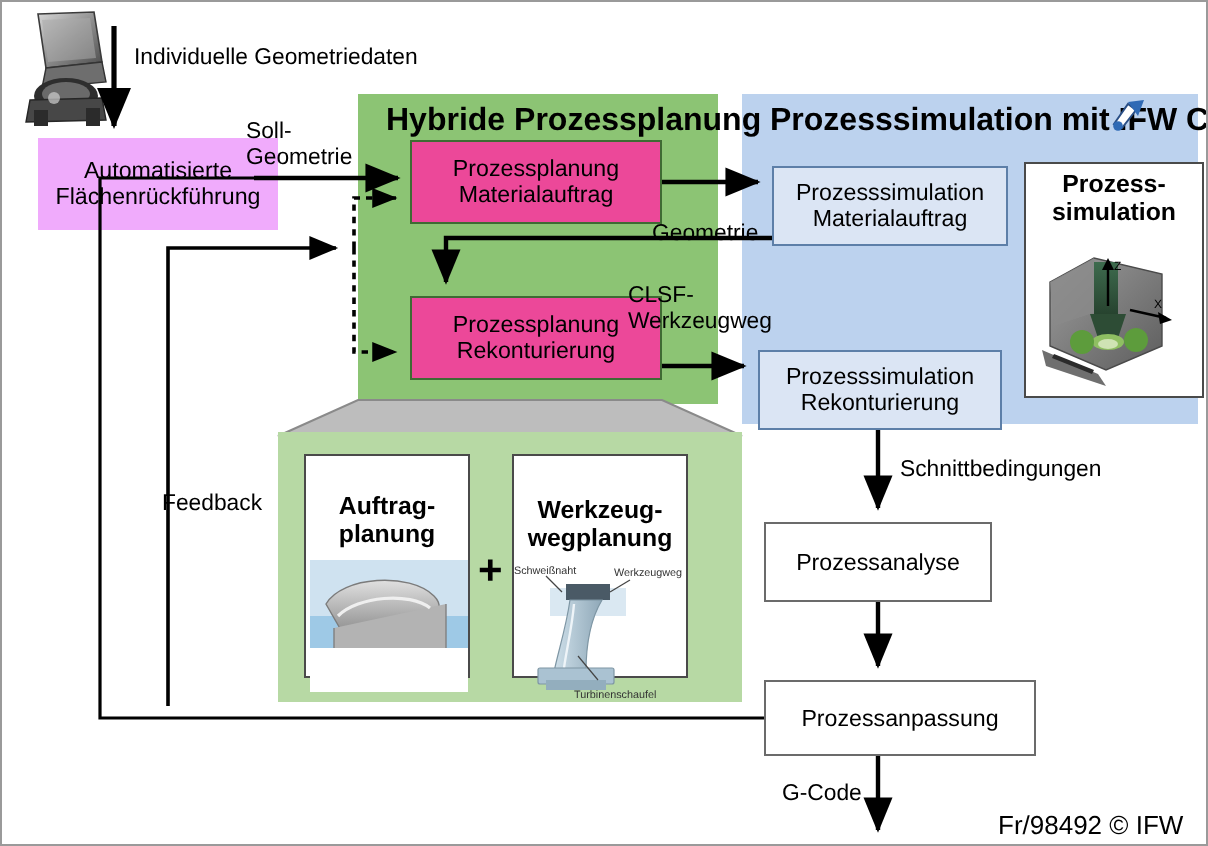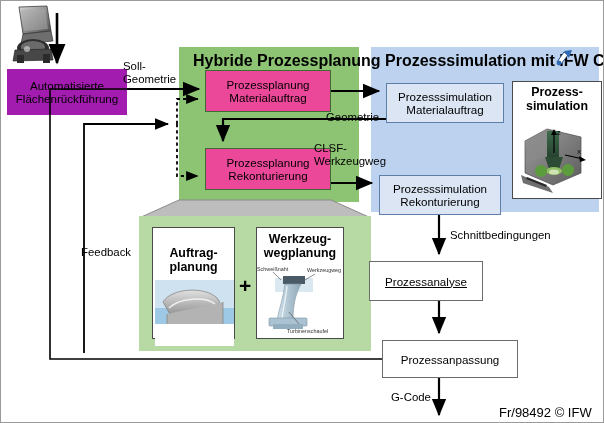--- a/index.html
+++ b/index.html
@@ -12,21 +12,21 @@
   .panel-green{background:#8cc474;}
   .panel-blue{background:#bcd2ee;}
   .panel-lightgreen{background:#b7d9a4;}
 
   
   .box{display:flex;align-items:center;justify-content:center;text-align:center;
        line-height:1.12;background:#fff;}
   .box-green{border:1.6px solid #3f6b33;background:#ec4899;color:#000;font-size:11.6px;}
   .box-blue{border:1.4px solid #5d7fa8;background:#dbe5f4;color:#000;font-size:11.6px;}
   .box-white{border:1.4px solid #6b6b6b;background:#fff;color:#000;font-size:11.6px;}
-  .box-gray{border:0;background:#a21caf;color:#000;font-size:11.6px;}
+  .box-gray{border:0;background:#f0abfc;color:#000;font-size:11.6px;margin-left:12px;}
 
   
   .lbl{position:absolute;font-size:11.4px;color:#000;line-height:1.13;white-space:pre;}
   .hdr{position:absolute;font-size:16px;font-weight:bold;color:#000;white-space:nowrap;}
   .card-title{font-size:12.4px;font-weight:bold;line-height:1.1;text-align:center;}
 
   
   .thumbcard{background:#fff;border:1.3px solid #4a4a4a;}
   .plusSign{position:absolute;font-size:21px;font-weight:bold;color:#000;}
 
@@ -151,21 +151,21 @@
       <path d="M10,24 C18,10 52,8 64,20 C72,28 60,36 46,34 C32,32 26,40 18,38 Z" fill="url(#og1)" stroke="#7b7b7b" stroke-width="0.7"></path>
       <path d="M14,36 L14,58 C30,66 58,62 70,52 L70,24" fill="#b3b3b3" stroke="#808080" stroke-width="0.7"></path>
       <path d="M16,30 C26,20 52,18 62,26" fill="none" stroke="#efefef" stroke-width="1.6"></path>
       <rect x="2" y="46" width="79" height="22" fill="#ffffff"></rect>
     </svg>
   </div>
 
   <div class="plusSign" style="left:238px;top:273px;">+</div>
 
   <div class="abs thumbcard" style="left:255px;top:226px;width:88px;height:112px;">
-    <div class="card-title" style="white-space:pre-line;margin-top:5px;">Werkzeug-
+    <div class="card-title" style="white-space:pre-line;margin-top:21px;">Werkzeug-
 wegplanung</div>
     <svg style="width:88px;height:74px;margin-top:2px;">
       <defs>
         <linearGradient id="bg1" x1="0" y1="0" x2="1" y2="0">
           <stop offset="0" stop-color="#cfe0ea"></stop>
             <stop offset="1" stop-color="#8fa8b8"></stop>
         </linearGradient>
       </defs>
       <rect x="18" y="16" width="38" height="14" fill="#bcd6e8" opacity="0.55"></rect>
       <rect x="26" y="14" width="22" height="8" fill="#4a5a66"></rect>
@@ -175,21 +175,21 @@
       <rect x="16" y="62" width="30" height="5" fill="#93aebe"></rect>
       <line x1="24" y1="18" x2="16" y2="10" stroke="#444" stroke-width="0.6"></line>
       <text x="0" y="9" font-size="5.4" fill="#333" font-family="Liberation Sans">Schweißnaht</text>
       <line x1="48" y1="18" x2="58" y2="12" stroke="#444" stroke-width="0.6"></line>
       <text x="50" y="10" font-size="5.4" fill="#333" font-family="Liberation Sans">Werkzeugweg</text>
       <line x1="32" y1="50" x2="42" y2="62" stroke="#444" stroke-width="0.6"></line>
       <text x="30" y="71" font-size="5.4" fill="#333" font-family="Liberation Sans">Turbinenschaufel</text>
     </svg>
   </div>
 
-  <div class="abs box box-white" style="left:368px;top:260px;width:114px;height:40px;text-decoration:underline;">
+  <div class="abs box box-white" style="left:381px;top:260px;width:114px;height:40px;">
     <span>Prozessanalyse</span>
   </div>
 
   <div class="abs box box-white" style="left:381px;top:339px;width:136px;height:38px;">
     <span>Prozessanpassung</span>
   </div>
 
   <svg class="abs" style="left:0;top:0;width:604px;height:423px;">
     <defs>
       <marker id="ah" markerWidth="9" markerHeight="9" refX="7.4" refY="3.6" orient="auto">
@@ -219,20 +219,21 @@
     <path d="M381,358 L49,358 L49,88 L128,88" fill="none" stroke="#000" stroke-width="1.6"></path>
     <path d="M128,88 L170,88 L170,88" fill="none" stroke="#000" stroke-width="1.6"></path>
     <path d="M128,88 L128,88" fill="none" stroke="#000" stroke-width="1.6"></path>
 
     <path d="M83,352 L83,123 L167,123" fill="none" stroke="#000" stroke-width="1.8" marker-end="url(#ah)"></path>
 
     <path d="M176,123 L176,175 L197,175" fill="none" stroke="#000" stroke-width="1.8" stroke-dasharray="3.2,3" marker-end="url(#ahs)"></path>
     <path d="M176,123 L176,98 L197,98" fill="none" stroke="#000" stroke-width="1.8" stroke-dasharray="3.2,3" marker-end="url(#ahs)"></path>
   </svg>
 
+  <div class="lbl" style="left:66px;top:22px;">Individuelle Geometriedaten</div>
 
   <div class="lbl" style="left:122px;top:59px;">Soll-
 Geometrie</div>
 
   <div class="lbl" style="left:325px;top:110px;">Geometrie</div>
 
   <div class="lbl" style="left:313px;top:141px;">CLSF-
 Werkzeugweg</div>
 
   <div class="lbl" style="left:449px;top:228px;">Schnittbedingungen</div>

